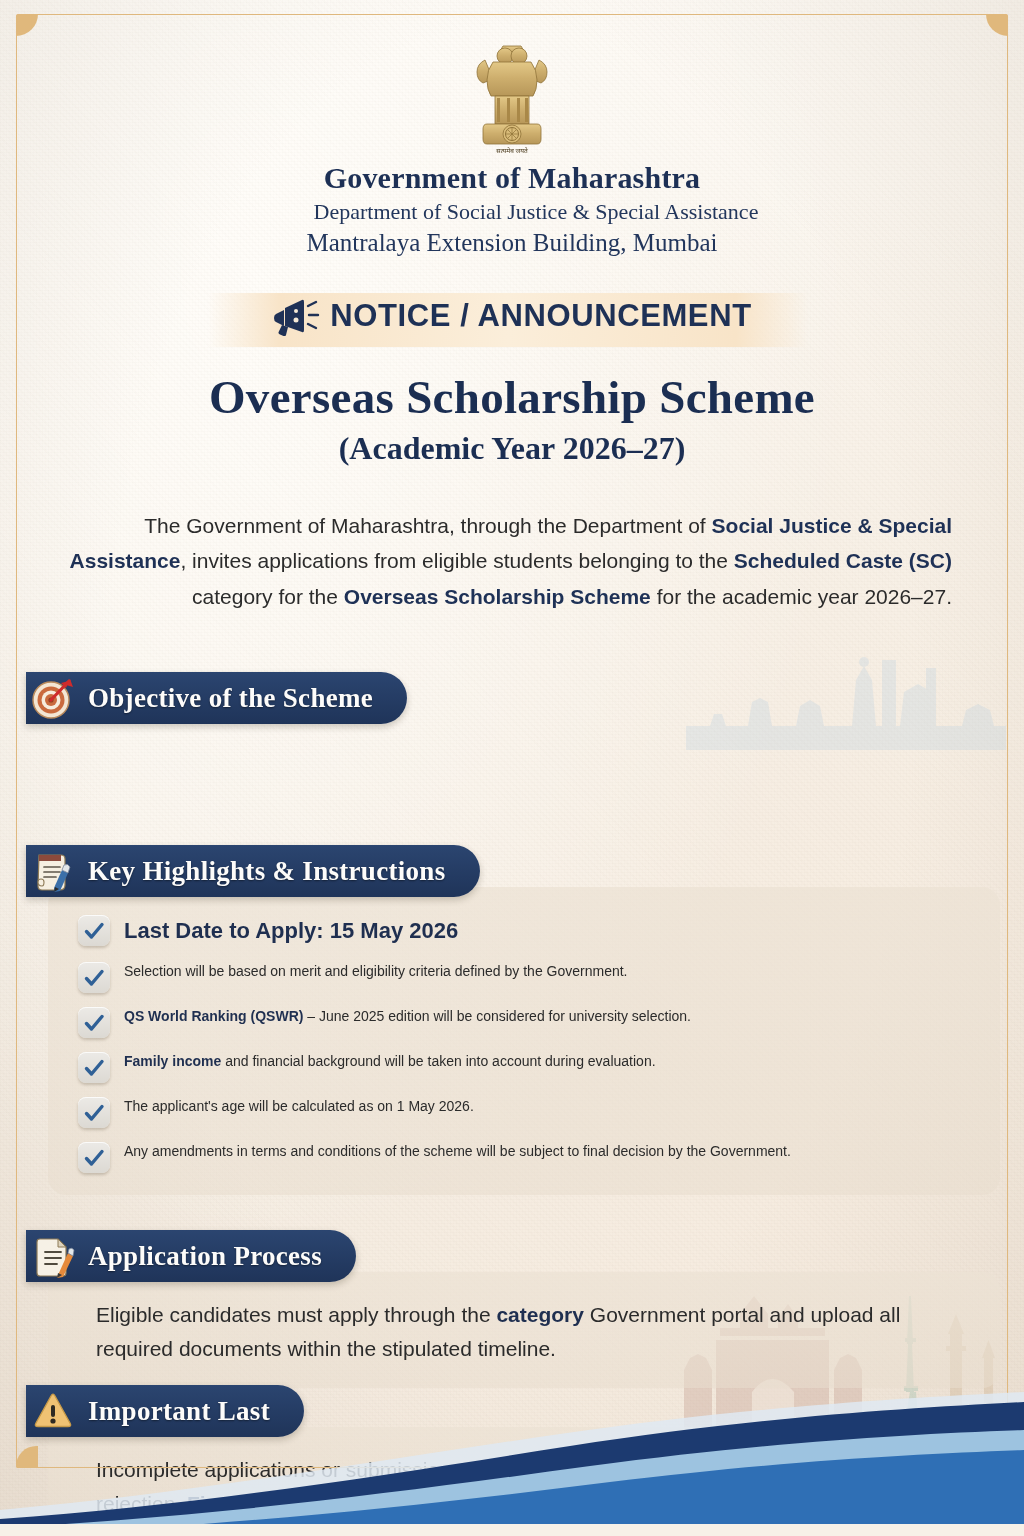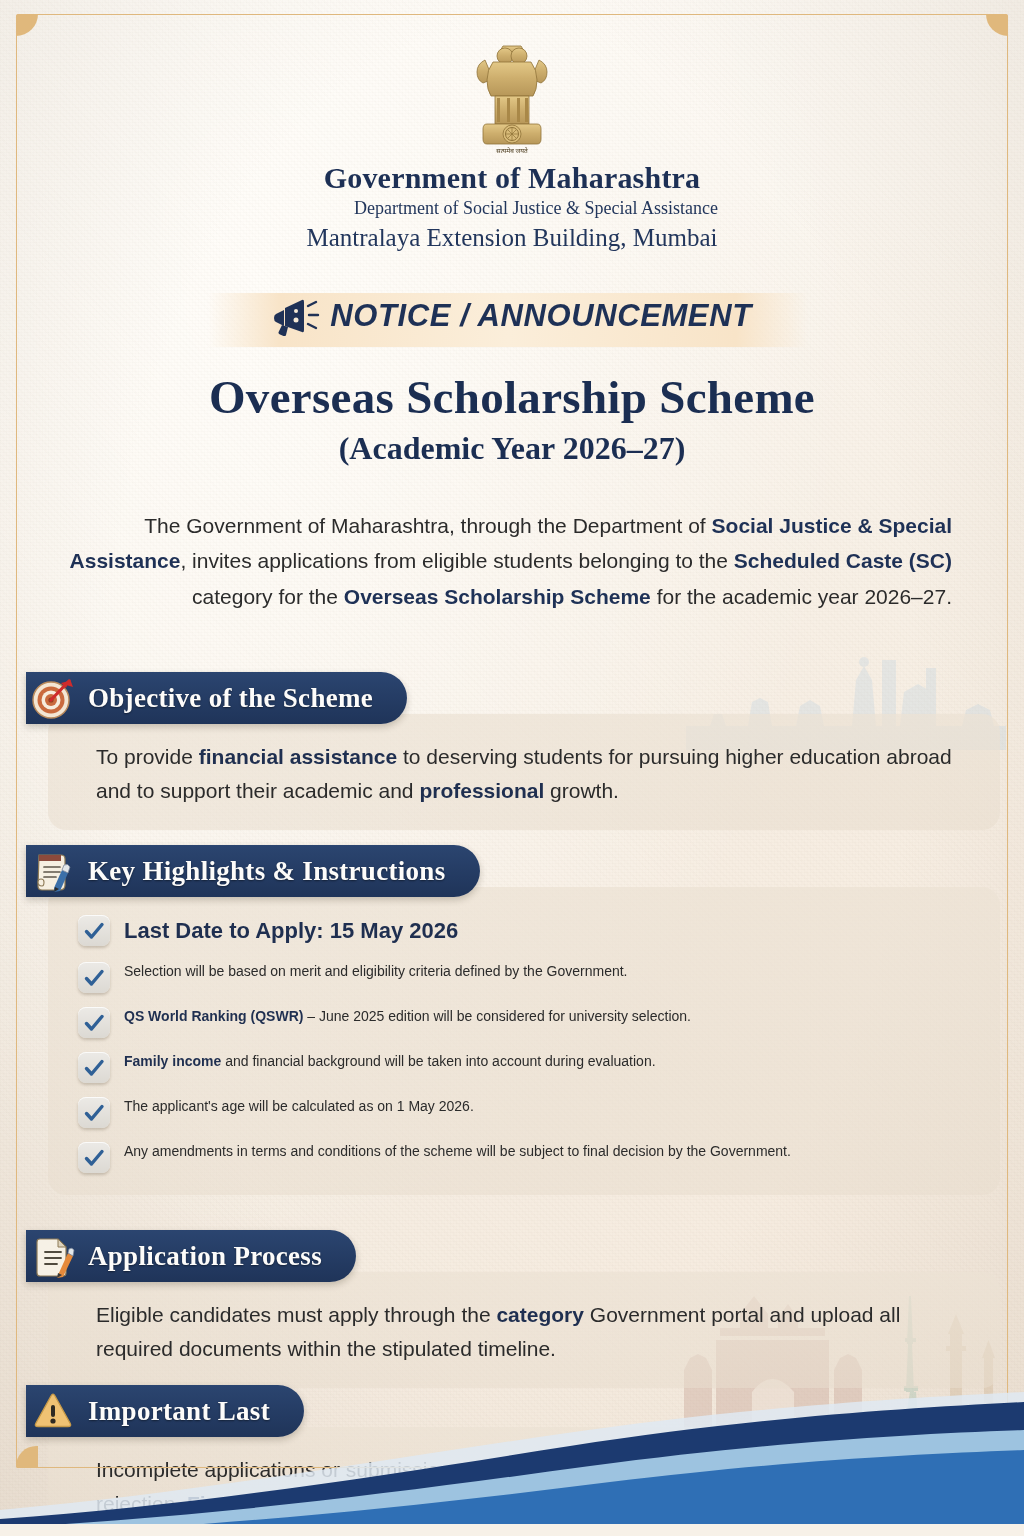--- a/index.html
+++ b/index.html
@@ -121,21 +121,21 @@
   .gov-title {
     font-family: "Liberation Serif", serif;
     font-weight: bold;
     font-size: 30px;
     color: #1d3055;
     letter-spacing: .2px;
     line-height: 1.18;
   }
   .gov-dept {
     font-family: "Liberation Serif", serif;
-    font-size: 18px;
+    font-size: 22px;
     color: #22365c;
     line-height: 1.32;
     margin-top: 2px;
     padding-left: 48px;
   }
   .gov-addr {
     font-family: "Liberation Serif", serif;
     font-size: 25px;
     color: #22365c;
     line-height: 1.32;
@@ -160,21 +160,20 @@
     justify-content: center;
     gap: 10px;
     z-index: 4;
   }
   .notice-text {
     font-family: "Liberation Sans", sans-serif;
     font-weight: bold;
     font-size: 31px;
     letter-spacing: .6px;
     color: #1e3156;
-    font-style: italic;
   }
 
   
   .main-title {
     position: absolute;
     left: 0; right: 0;
     top: 372px;
     text-align: center;
     z-index: 3;
   }
@@ -428,23 +427,20 @@
         <circle cx="21" cy="25" r="18" fill="#f3e6d4" stroke="#b98a5c" stroke-width="1.5"></circle>
         <circle cx="21" cy="25" r="13.5" fill="#c96a3e"></circle>
         <circle cx="21" cy="25" r="9.5" fill="#f6ecdd"></circle>
         <circle cx="21" cy="25" r="6" fill="#c96a3e"></circle>
         <circle cx="21" cy="25" r="2.6" fill="#8e4424"></circle>
         <line x1="21" y1="25" x2="39" y2="6" stroke="#cf2b2b" stroke-width="3.2" stroke-linecap="round"></line>
         <path d="M39 6 L31 8 L36 13 Z" fill="#cf2b2b"></path>
         <path d="M40 4 L43 12 L36 10 Z" fill="#cf2b2b"></path>
       </svg>
       <span class="sec-pill-title">Objective of the Scheme</span>
-    </div>
-    <div class="sec-body">
-      <span>To provide </span><b>financial assistance</b><span> to deserving students for pursuing higher education abroad and to support their academic and </span><b>professional</b><span> growth.</span>
     </div>
   </div>
 
   <div class="section" style="top:845px;">
     <div class="sec-pill">
       <svg class="sec-icon" viewBox="0 0 46 46">
         <path d="M9 7 h22 q4 0 4 4 v26 q0 5 -5 5 h-18 q-4 0 -4 -4 z" fill="#f6efe1" stroke="#8d7a56" stroke-width="1.2"></path>
         <path d="M9 7 h22 v6 h-22 z" fill="#8c4a3c"></path>
         <path d="M12 38 q-4 0 -4 -4 q0 -3 3 -3 q3 0 3 3 q0 4 -2 4 z" fill="#f6efe1" stroke="#8d7a56" stroke-width="1.1"></path>
         <g stroke="#5d5648" stroke-width="1.7" stroke-linecap="round">

